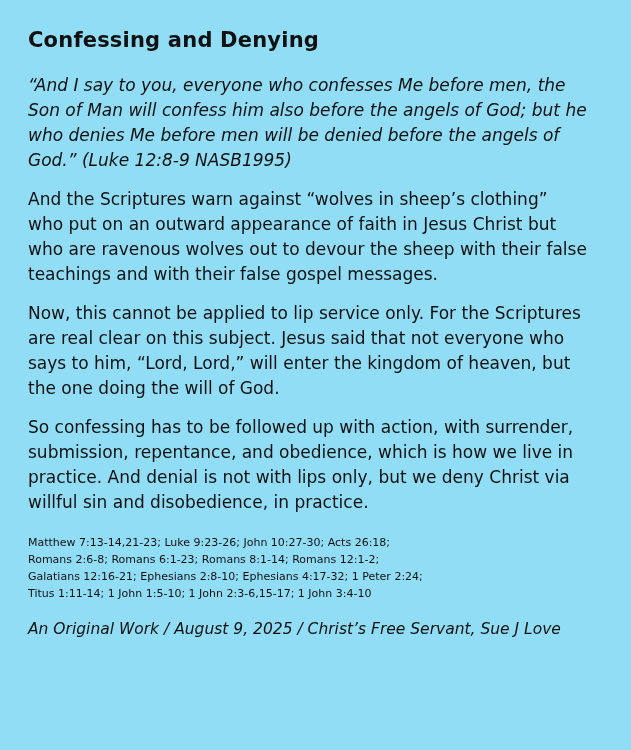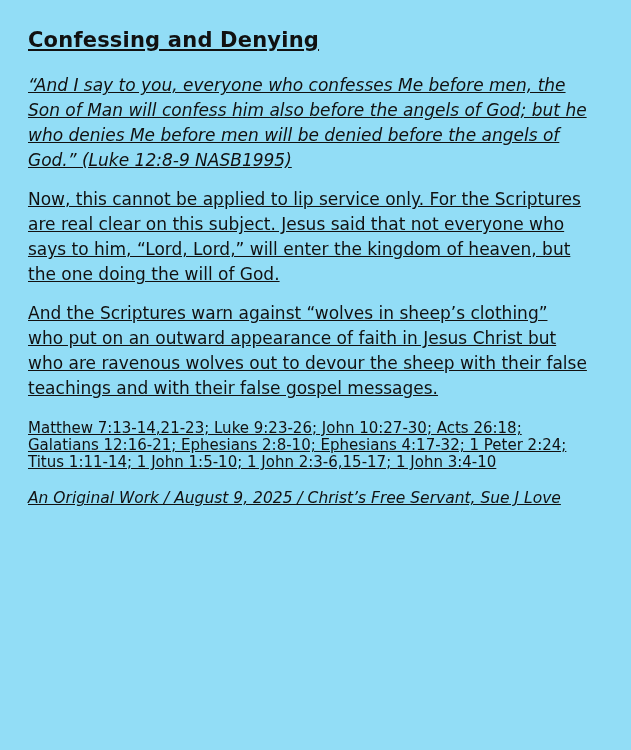--- a/index.html
+++ b/index.html
@@ -12,40 +12,39 @@
     background: #92DDF6;
     font-family: "DejaVu Sans", sans-serif;
     color: #111111;
     overflow: hidden;
   }
   .page {
     box-sizing: border-box;
     width: 631px;
     height: 643px;
     padding: 28px 27px 0 28px;
-    text-decoration: underline;
   }
   .title {
     font-size: 21px;
     font-weight: bold;
     line-height: 1.2;
     margin: 0 0 20px 0;
     letter-spacing: 0.2px;
   }
   .quote {
     font-style: italic;
   }
   .para {
     font-size: 17px;
     line-height: 25px;
     margin: 0 17px 14px 0;
     max-width: 578px;
   }
   .refs {
-    font-size: 15px;
+    font-size: 11px;
     line-height: 17px;
     margin: 19px 0 8px 0;
   }
   .ref-line {
     white-space: nowrap;
   }
   .footer {
     font-size: 15.5px;
     font-style: italic;
     line-height: 20px;
@@ -55,27 +54,29 @@
 </style>
 </head>
 <body>
 
 <div class="page">
 
   <h1 class="title">Confessing and Denying</h1>
 
   <p class="para quote">“And I say to you, everyone who confesses Me before men, the Son of Man will confess him also before the angels of God; but he who denies Me before men will be denied before the angels of God.” (Luke 12:8-9 NASB1995)</p>
 
+  <p class="para">And the Scriptures warn against “wolves in sheep’s clothing” who put on an outward appearance of faith in Jesus Christ but who are ravenous wolves out to devour the sheep with their false teachings and with their false gospel messages.</p>
+
   <p class="para">Now, this cannot be applied to lip service only. For the Scriptures are real clear on this subject. Jesus said that not everyone who says to him, “Lord, Lord,” will enter the kingdom of heaven, but the one doing the will of God.</p>
 
-  <p class="para">And the Scriptures warn against “wolves in sheep’s clothing” who put on an outward appearance of faith in Jesus Christ but who are ravenous wolves out to devour the sheep with their false teachings and with their false gospel messages.</p>
 
-
+  <p class="para">So confessing has to be followed up with action, with surrender, submission, repentance, and obedience, which is how we live in practice. And denial is not with lips only, but we deny Christ via willful sin and disobedience, in practice.</p>
 
   <div class="refs">
     <div class="ref-line">Matthew 7:13-14,21-23; Luke 9:23-26; John 10:27-30; Acts 26:18;</div>
+    <div class="ref-line">Romans 2:6-8; Romans 6:1-23; Romans 8:1-14; Romans 12:1-2;</div>
     <div class="ref-line">Galatians 12:16-21; Ephesians 2:8-10; Ephesians 4:17-32; 1 Peter 2:24;</div>
     <div class="ref-line">Titus 1:11-14; 1 John 1:5-10; 1 John 2:3-6,15-17; 1 John 3:4-10</div>
   </div>
 
   <p class="footer">An Original Work / August 9, 2025 / Christ’s Free Servant, Sue J Love</p>
 
 </div>
 
 </body></html>

